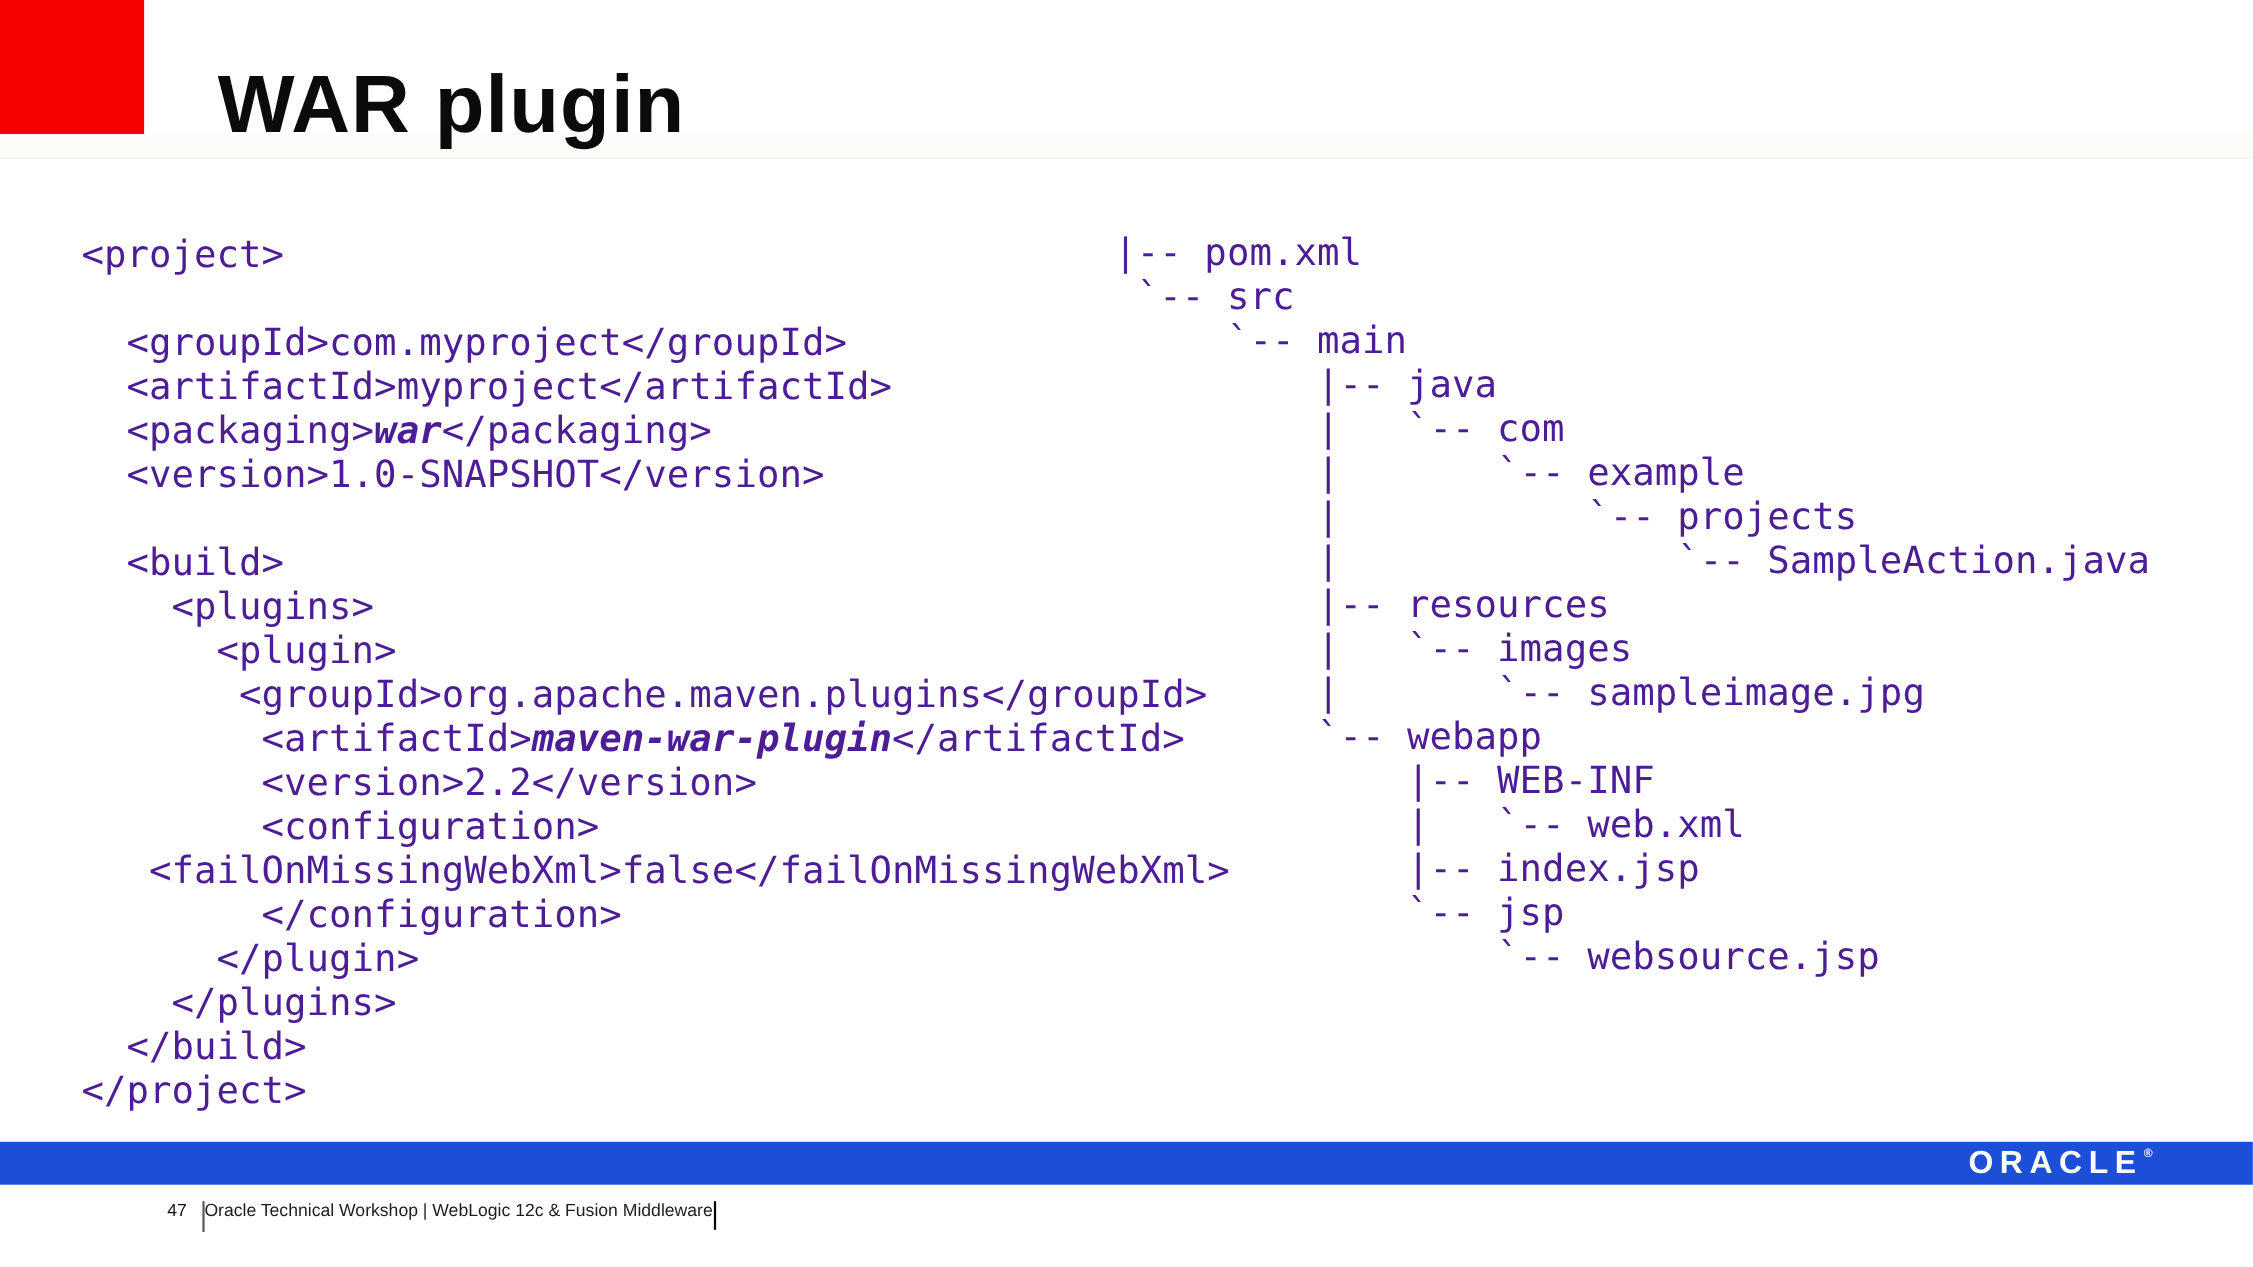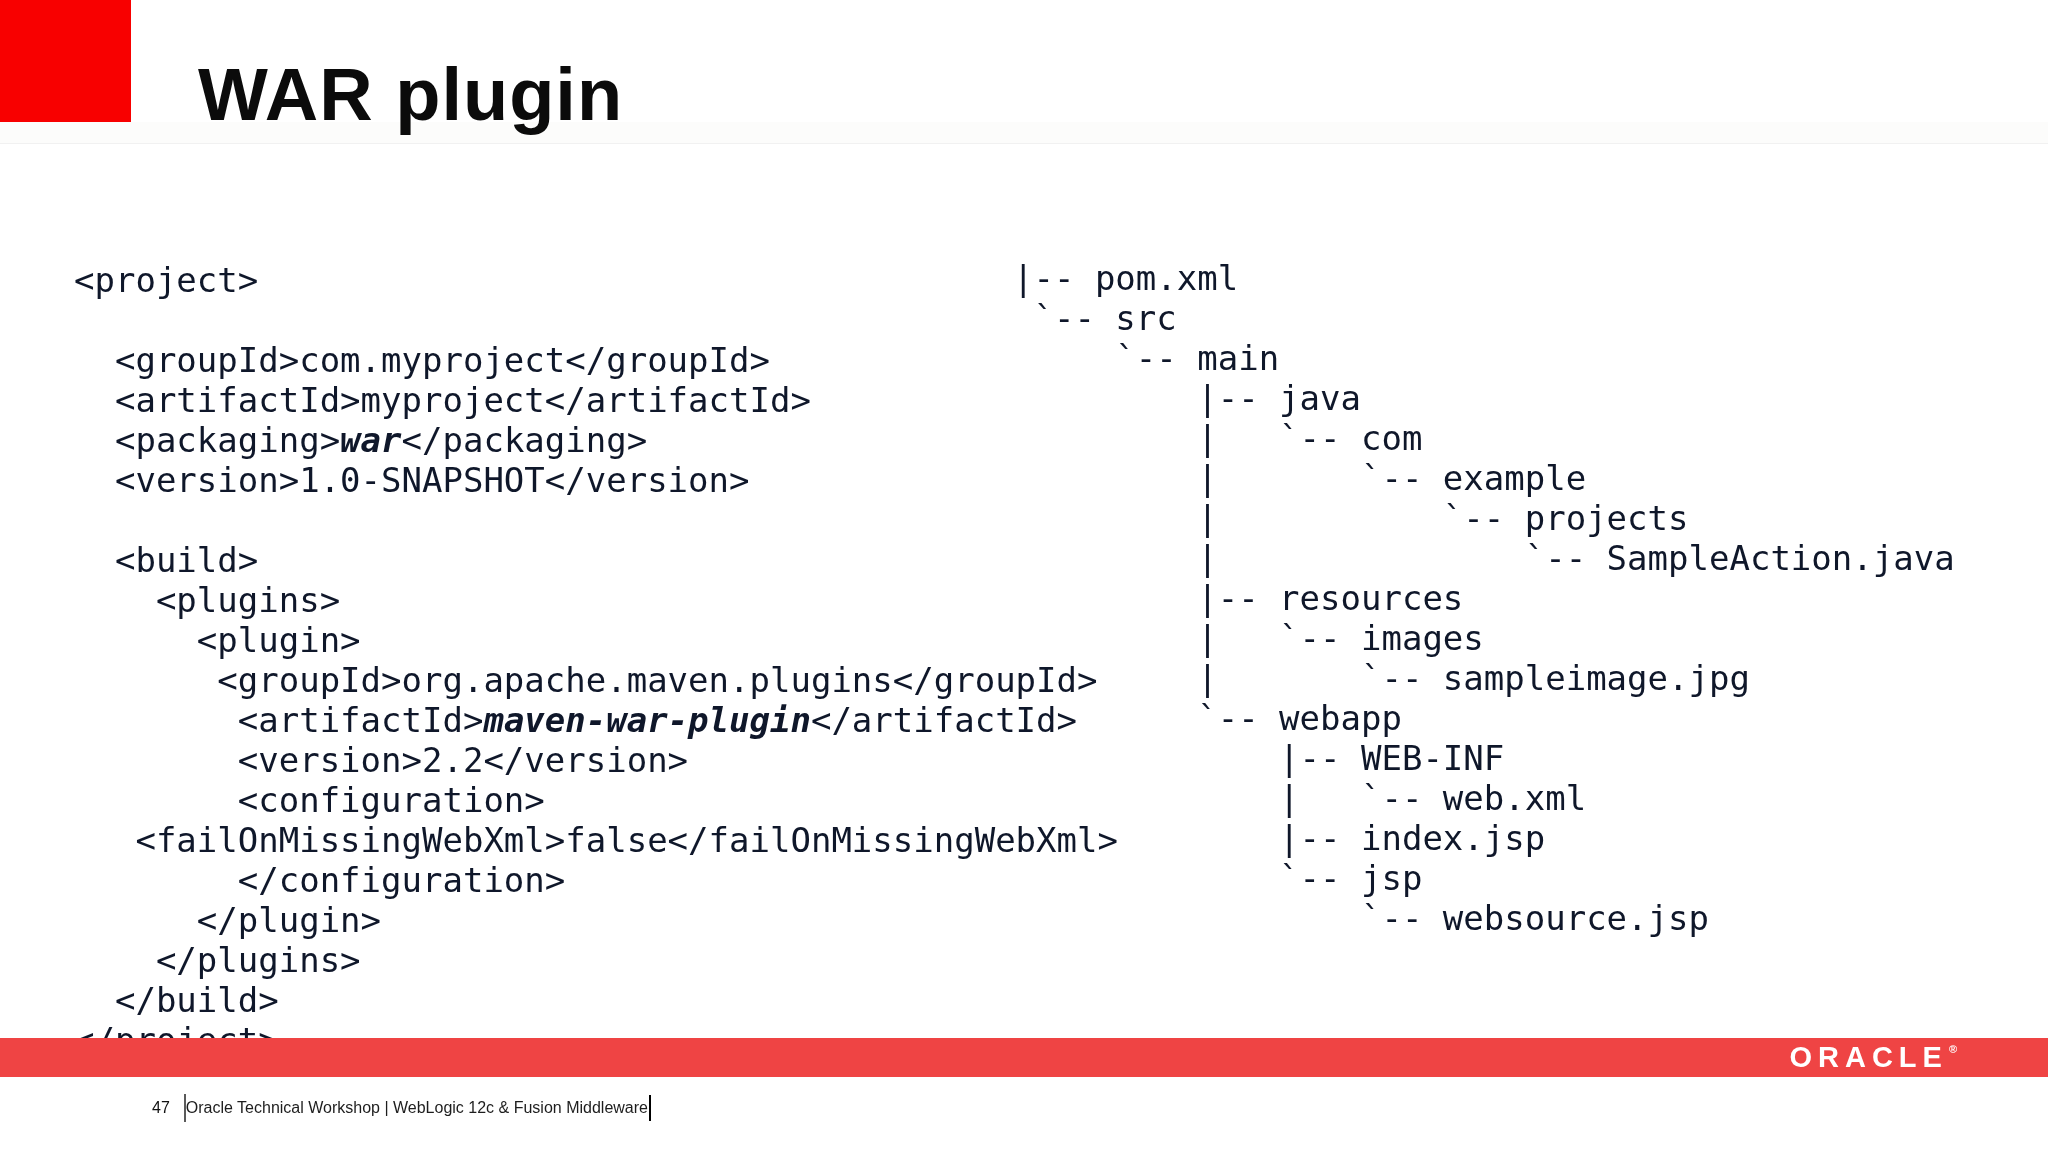--- a/index.html
+++ b/index.html
@@ -28,23 +28,22 @@
     font-weight:bold;
     letter-spacing:1px;
     color:#0b0b0b;
     white-space:nowrap;
   }
   
   .mono{
     font-family:"DejaVu Sans Mono","Liberation Mono",monospace;
     font-size:34px;
     line-height:40px;
-    color:#0f172a;
+    color:#4c1d95;
     white-space:pre;
-    margin-top:48px;
   }
   .code-block{left:74px;top:212px;}
   .tree-block{left:1013px;top:210px;}
   .code-block .cl{height:40px;white-space:pre;}
   .code-block b{font-weight:bold;font-style:italic;}
   
   .footer-bar{
     left:0;top:1038px;width:2048px;height:39px;
     display:flex;align-items:center;justify-content:flex-end;
     padding-right:91px;box-sizing:border-box;
@@ -59,21 +58,21 @@
   }
   .oracle-logo .reg{
     font-size:11px;
     letter-spacing:0;
     vertical-align:14px;
     margin-left:1px;
   }
   
   .footer{
     left:152px;top:1092px;height:32px;
-    display:flex;align-items:center;
+    display:flex;align-items:flex-start;
   }
   .page-number{font-size:16px;color:#111111;}
   .footer-divider{
     width:2px;height:28px;background:#5a5a5a;
     margin-left:14px;
   }
   .footer-text{
     font-size:16px;color:#1d1d1d;
     white-space:nowrap;
   }
@@ -104,21 +103,21 @@
          |-- resources
          |   `-- images
          |       `-- sampleimage.jpg
          `-- webapp
              |-- WEB-INF
              |   `-- web.xml
              |-- index.jsp
              `-- jsp
                  `-- websource.jsp</div>
 
-<div class="abs footer-bar" style="background: #ef4444;">
+<div class="abs footer-bar" style="background: #1d4ed8;">
   <div class="oracle-logo"><span>ORACLE</span><span class="reg">®</span></div>
 </div>
 
 <div class="abs footer">
   <span class="page-number">47</span>
   <div class="footer-divider"></div>
   <span class="footer-text">Oracle Technical Workshop | WebLogic 12c &amp; Fusion Middleware</span>
   <span class="text-cursor"></span>
 </div>
 

